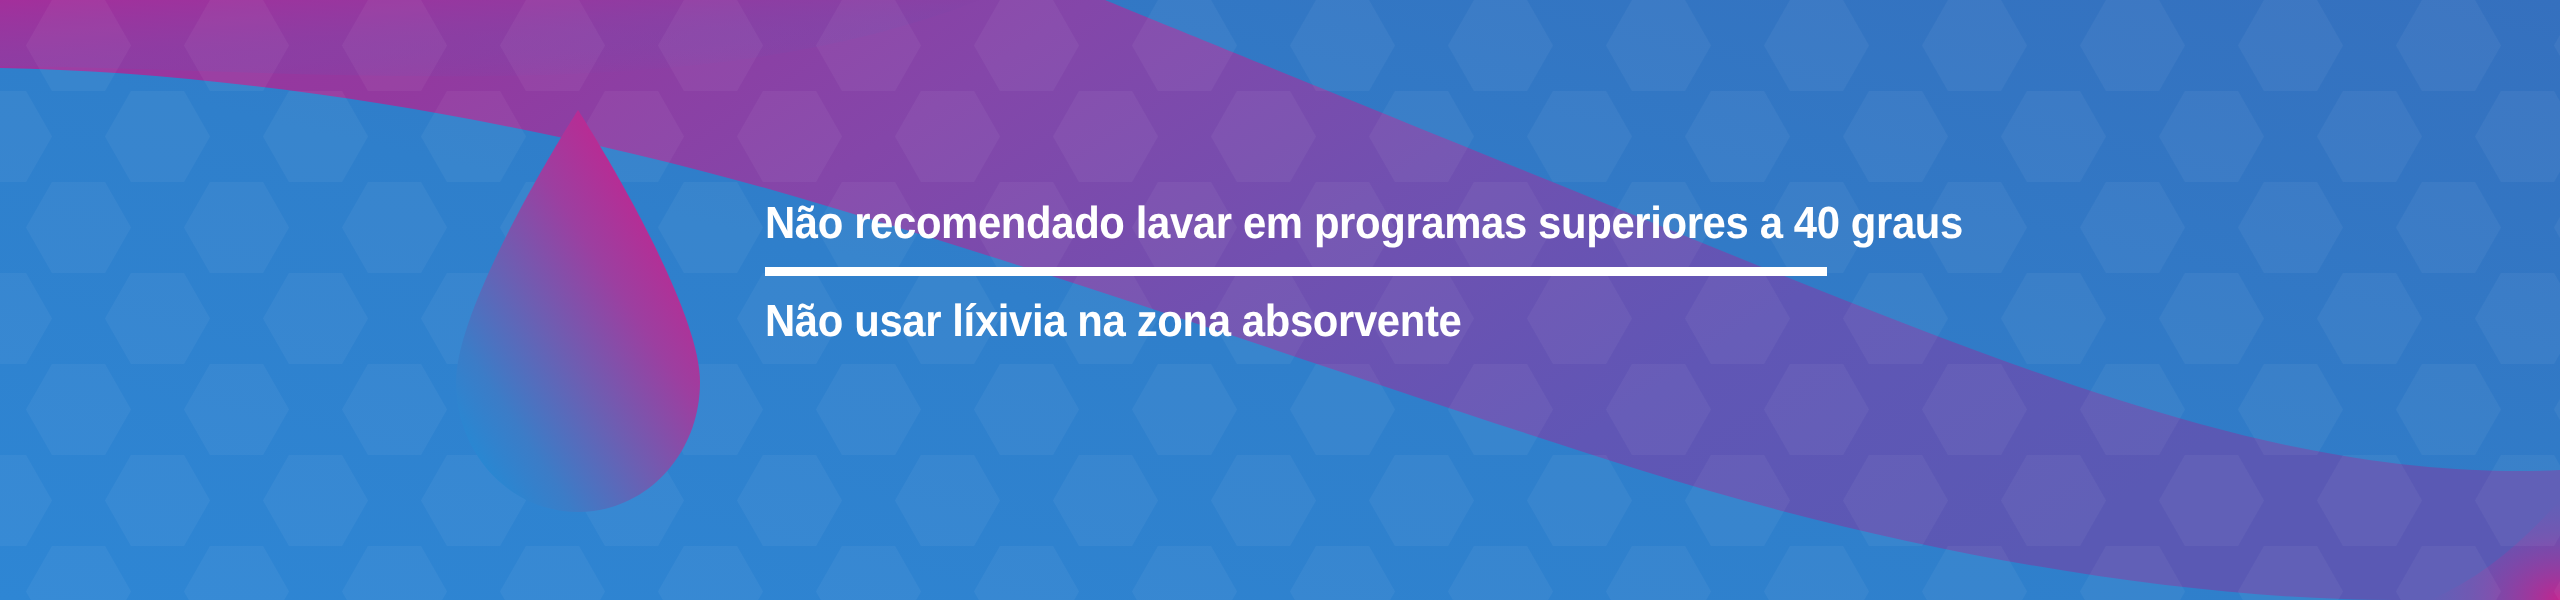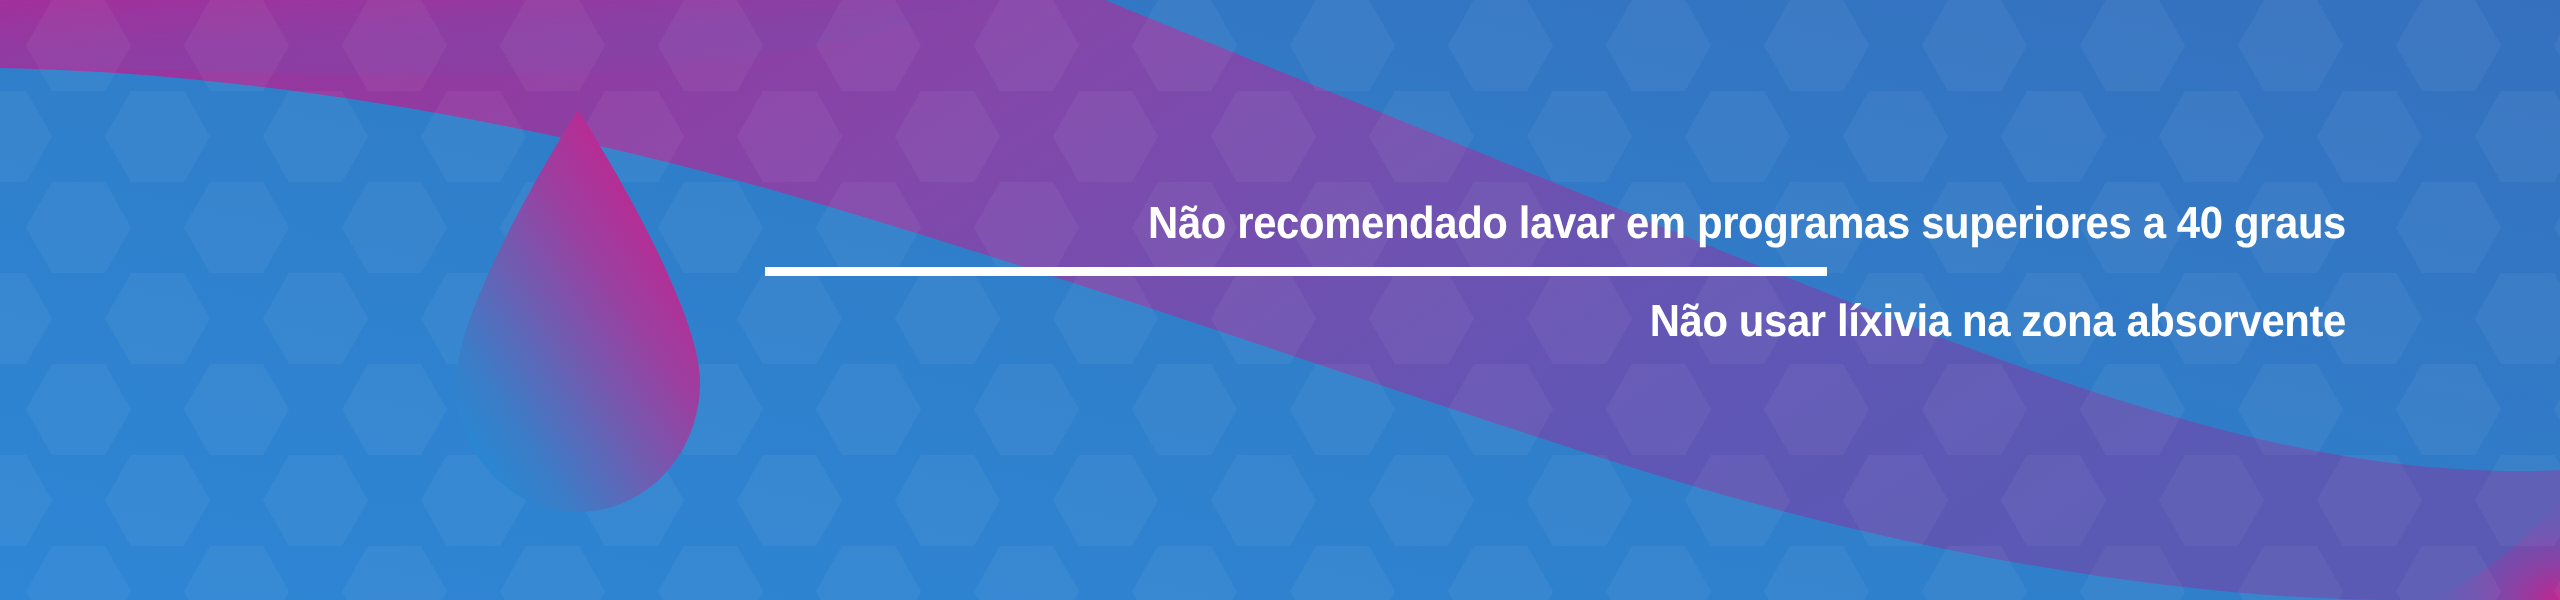--- a/index.html
+++ b/index.html
@@ -34,21 +34,20 @@
     left: 0;
     width: 2560px;
     height: 600px;
   }
 
   #text-block {
     position: absolute;
     left: 765px;
     top: 196px;
     width: 1700px;
-    text-align: right;
   }
 
   .care-line {
     color: #ffffff;
     font-family: "Liberation Sans", sans-serif;
     font-weight: bold;
     font-size: 45px;
     line-height: 54px;
     letter-spacing: -0.4px;
     white-space: nowrap;

